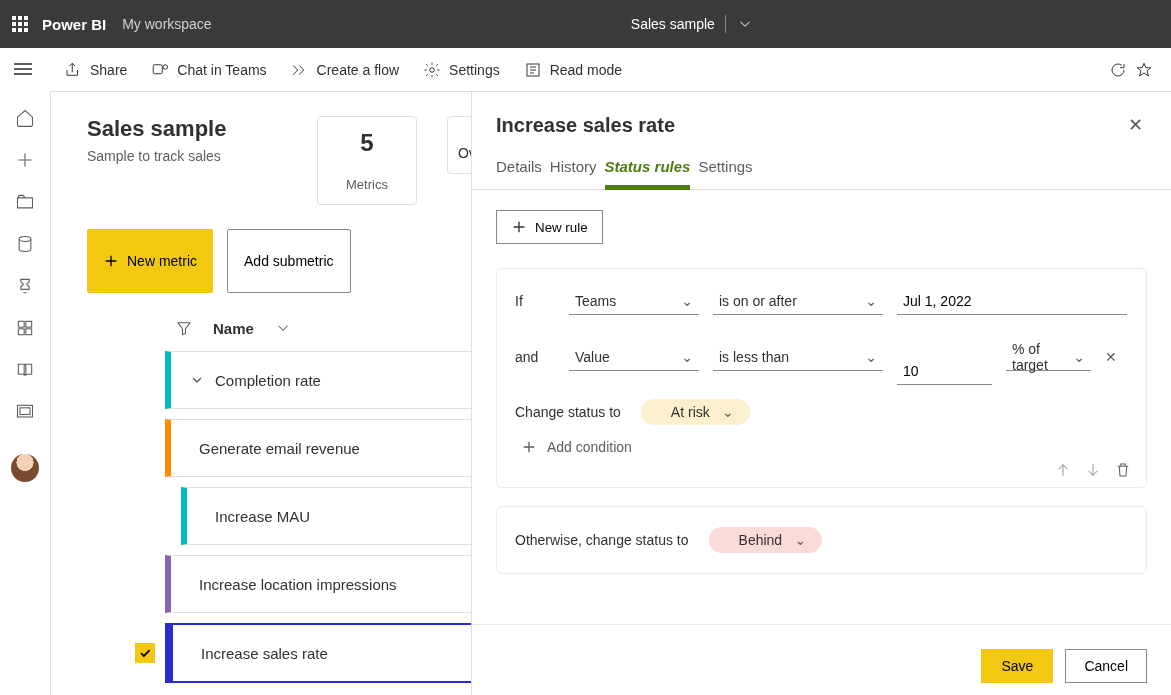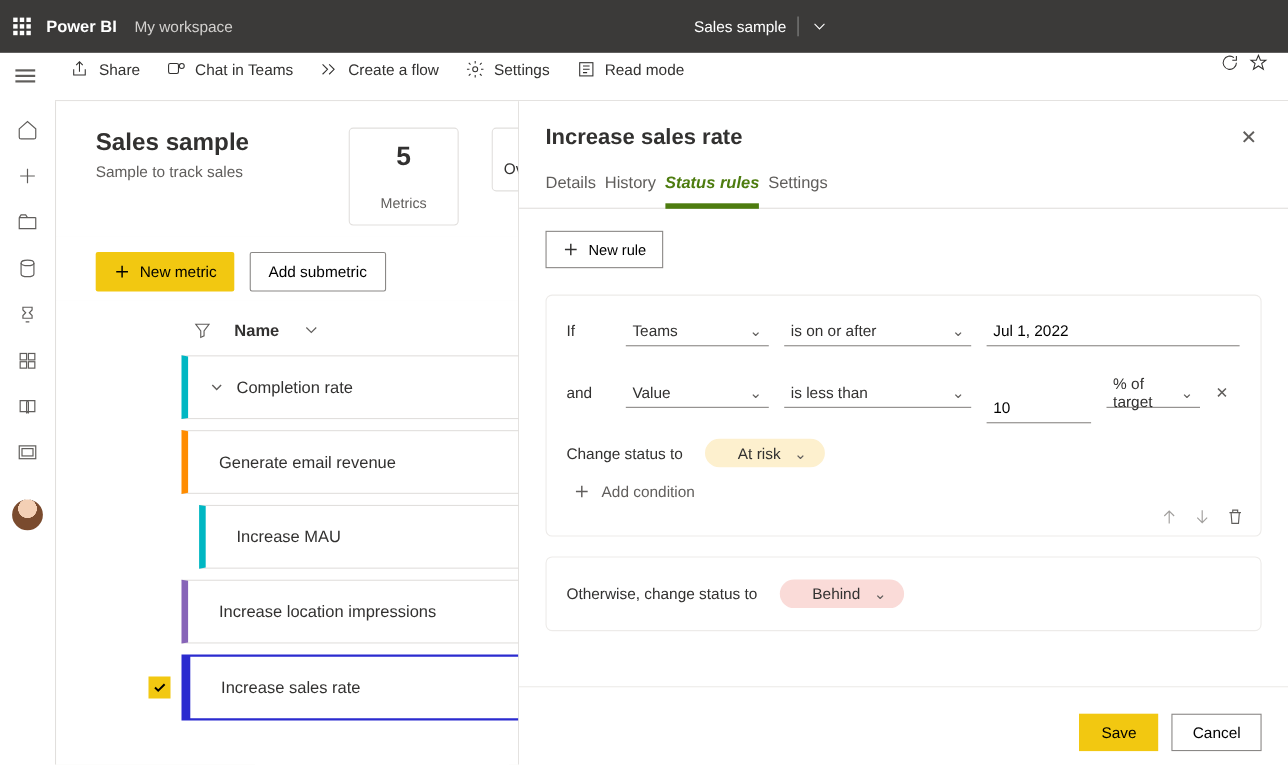--- a/index.html
+++ b/index.html
@@ -34,21 +34,21 @@
   .trial { font-size:12px; line-height:1.2; text-align:left;}
   .search-box { background:#fff; height:32px; width:145px; display:flex; align-items:center; padding:0 10px; gap:8px; color:#605e5c;}
   .search-box input { border:none; outline:none; font-size:14px; width:90px; background:transparent; color:#323130;}
   .dots-wrap { position:relative; color:#fff;}
   .badge1 { position:absolute; top:-6px; right:-6px; background:#f2c811; color:#000; width:14px; height:14px; border-radius:50%; font-size:10px; display:flex; align-items:center; justify-content:center;}
   .avatar { width:32px; height:32px; border-radius:50%; background: radial-gradient(circle at 50% 30%, #f4d0b5 35%, #7a4b2e 36%); border:1px solid #888;}
   
   .toolbar {
     height:44px;
     border-bottom:1px solid #e1dfdd;
-    display:flex; align-items:flex-start;
+    display:flex; align-items:center;
     padding:0 8px 0 0;
     margin-left:50px;
   }
   .toolbar-left { display:flex; align-items:center; gap:4px; padding-left:4px;}
   .toolbtn { display:flex; align-items:center; gap:8px; padding:6px 10px; cursor:pointer; font-size:14px;}
   .toolbar-right { margin-left:auto; display:flex; gap:8px; padding-right:10px;}
   .ticon { width:18px; height:18px; stroke:#323130; fill:none; stroke-width:1.3;}
   
   .hamburger { position:absolute; left:14px; top:60px; cursor:pointer;}
   .hamburger div { width:18px; height:2px; background:#605e5c; margin:3px 0;}
@@ -73,21 +73,21 @@
   .sc-title h1 { margin:0; font-size:22px; font-weight:600;}
   .sc-title p { margin:6px 0 0; font-size:14px; color:#605e5c;}
   .metric-card {
     border:1px solid #e1dfdd; border-radius:4px;
     padding:12px 28px; text-align:center;
   }
   .metric-card .num { font-size:24px; font-weight:600;}
   .metric-card .lbl { font-size:13px; color:#605e5c; margin-top:20px;}
   .overdue-card { border:1px solid #e1dfdd; border-radius:4px; padding:12px 10px; text-align:center;}
   .controls-row { background:#fff; padding:14px 36px 8px; display:flex; gap:14px;}
-  .btn-yellow { background:#f2c811; border:none; padding:10px 16px; font-size:14px; font-weight:400; display:flex; align-items:center; gap:8px; cursor:pointer; border-radius:2px;}
+  .btn-yellow { background:#f2c811; border:none; padding:24px 16px; font-size:14px; font-weight:400; display:flex; align-items:center; gap:8px; cursor:pointer; border-radius:2px;}
   .btn-outline { background:#fff; border:1px solid #8a8886; padding:9px 16px; font-size:14px; cursor:pointer; border-radius:2px;}
   .metrics-area { background:#fff; margin:0; padding:10px 0 30px;}
   .col-header { display:flex; align-items:center; gap:20px; padding:8px 0 14px 124px; font-weight:600; font-size:15px;}
   .filter-icon { width:18px; height:18px; stroke:#605e5c; fill:none; stroke-width:1.4;}
   .metric-list { padding-left:114px;}
   .metric-row {
     display:flex; align-items:center;
     border:1px solid #e1dfdd; border-left:6px solid #ccc;
     height:58px; margin-bottom:10px; background:#fff;
     width:360px;

